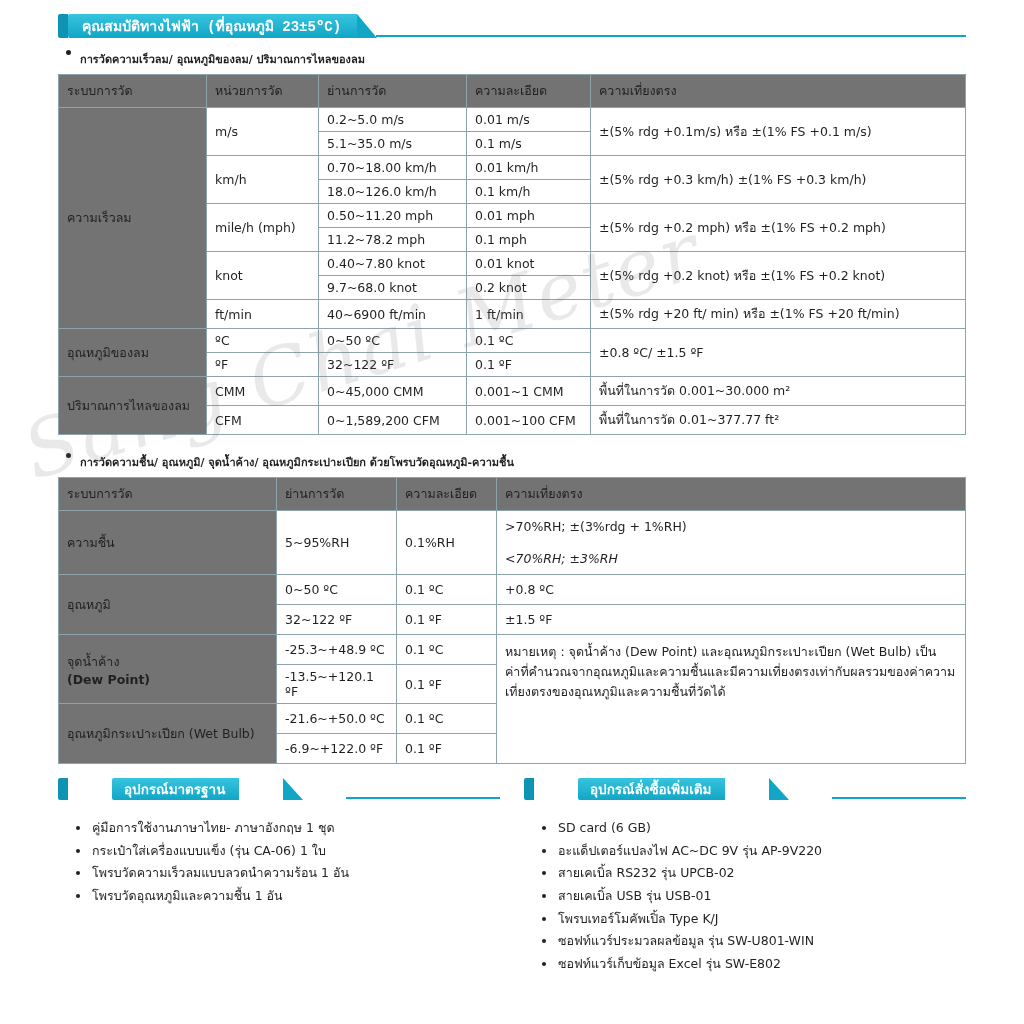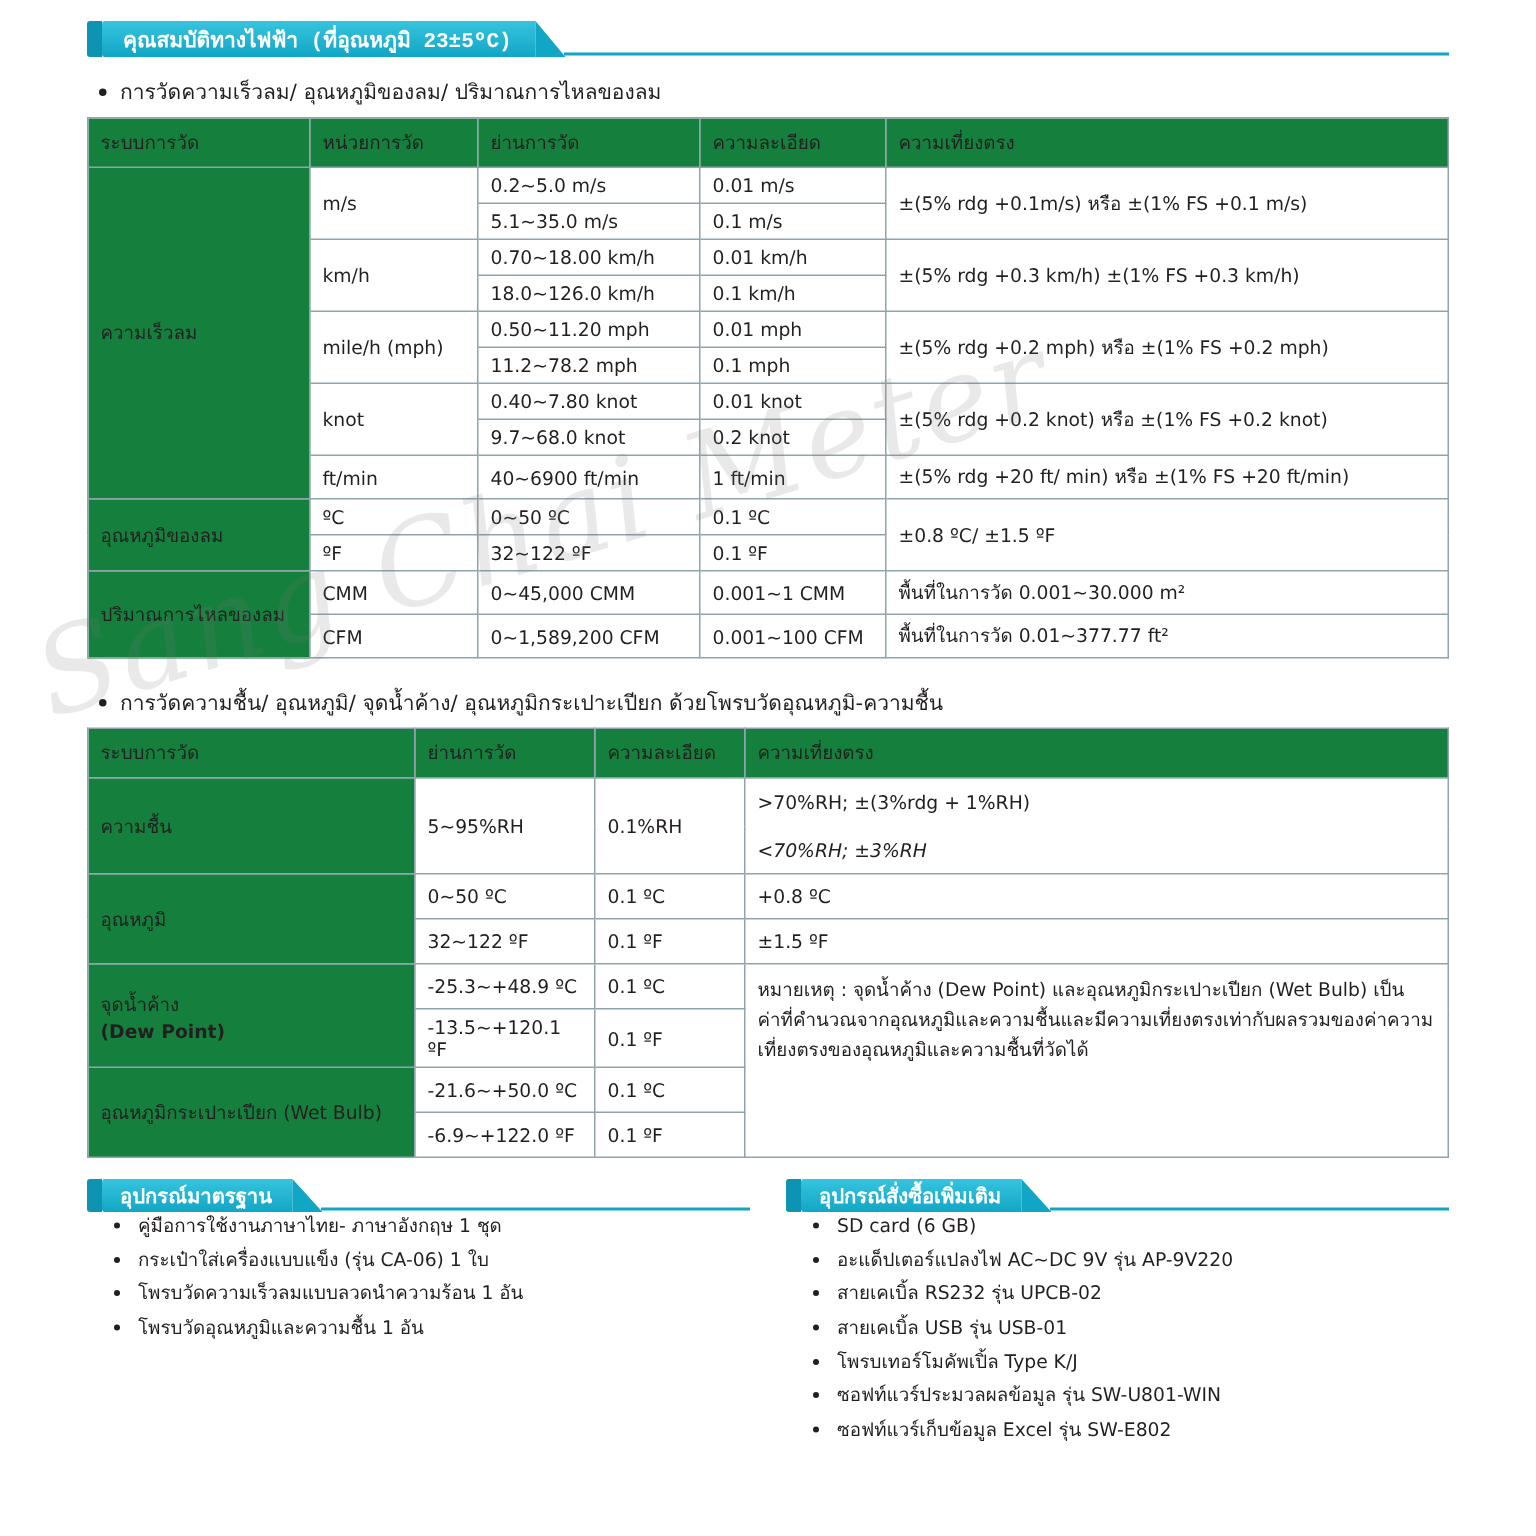--- a/index.html
+++ b/index.html
@@ -59,22 +59,22 @@
     border-bottom:2px solid #11a6c6;
     align-self:flex-end;
     margin-bottom:1px;
     margin-left:-1px;
   }
   .banner .leftcap{
     width:10px;background:#0e94b3;border-radius:2px 0 0 2px;
   }
 
   .bullet-head{
-    display:flex;align-items:center;
-    font-weight:normal;font-size:14px;
+    display:flex;
+    font-weight:bold;font-size:11px;
     margin:6px 0 6px 8px;
   }
   .bullet-head .dot{
     width:5px;height:5px;border-radius:50%;
     background:#231f20;margin-right:9px;flex:none;
   }
 
   table{border-collapse:collapse;width:100%;table-layout:fixed;}
   td,th{
     border:1px solid #8fa3ad;
@@ -82,27 +82,27 @@
     vertical-align:middle;
     font-size:12.5px;
     font-weight:normal;
     text-align:left;
     background:#ffffff;
   }
   thead td{
     background:#eaf4f6;
     height:24px;
   }
-  td.shade{background:#15803d;}
+  td.shade{background:#737373;}
   .tbl{margin-bottom:6px;}
 
   
   .bottom{display:flex;gap:24px;margin-top:14px;}
   .col{flex:1;}
-  .banner-sm{height:22px;margin-bottom:1px;}
+  .banner-sm{height:22px;margin-bottom:20px;gap:44px;}
   .banner-sm .bar{font-size:13.5px;padding:0 14px 0 12px;}
   .banner-sm .tail{border-top-width:22px;}
 
   ul.items{list-style:none;margin:0;padding:0 0 0 14px;}
   ul.items li{
     position:relative;
     padding-left:20px;
     margin-bottom:7px;
     font-size:12.5px;
     line-height:1.25;

